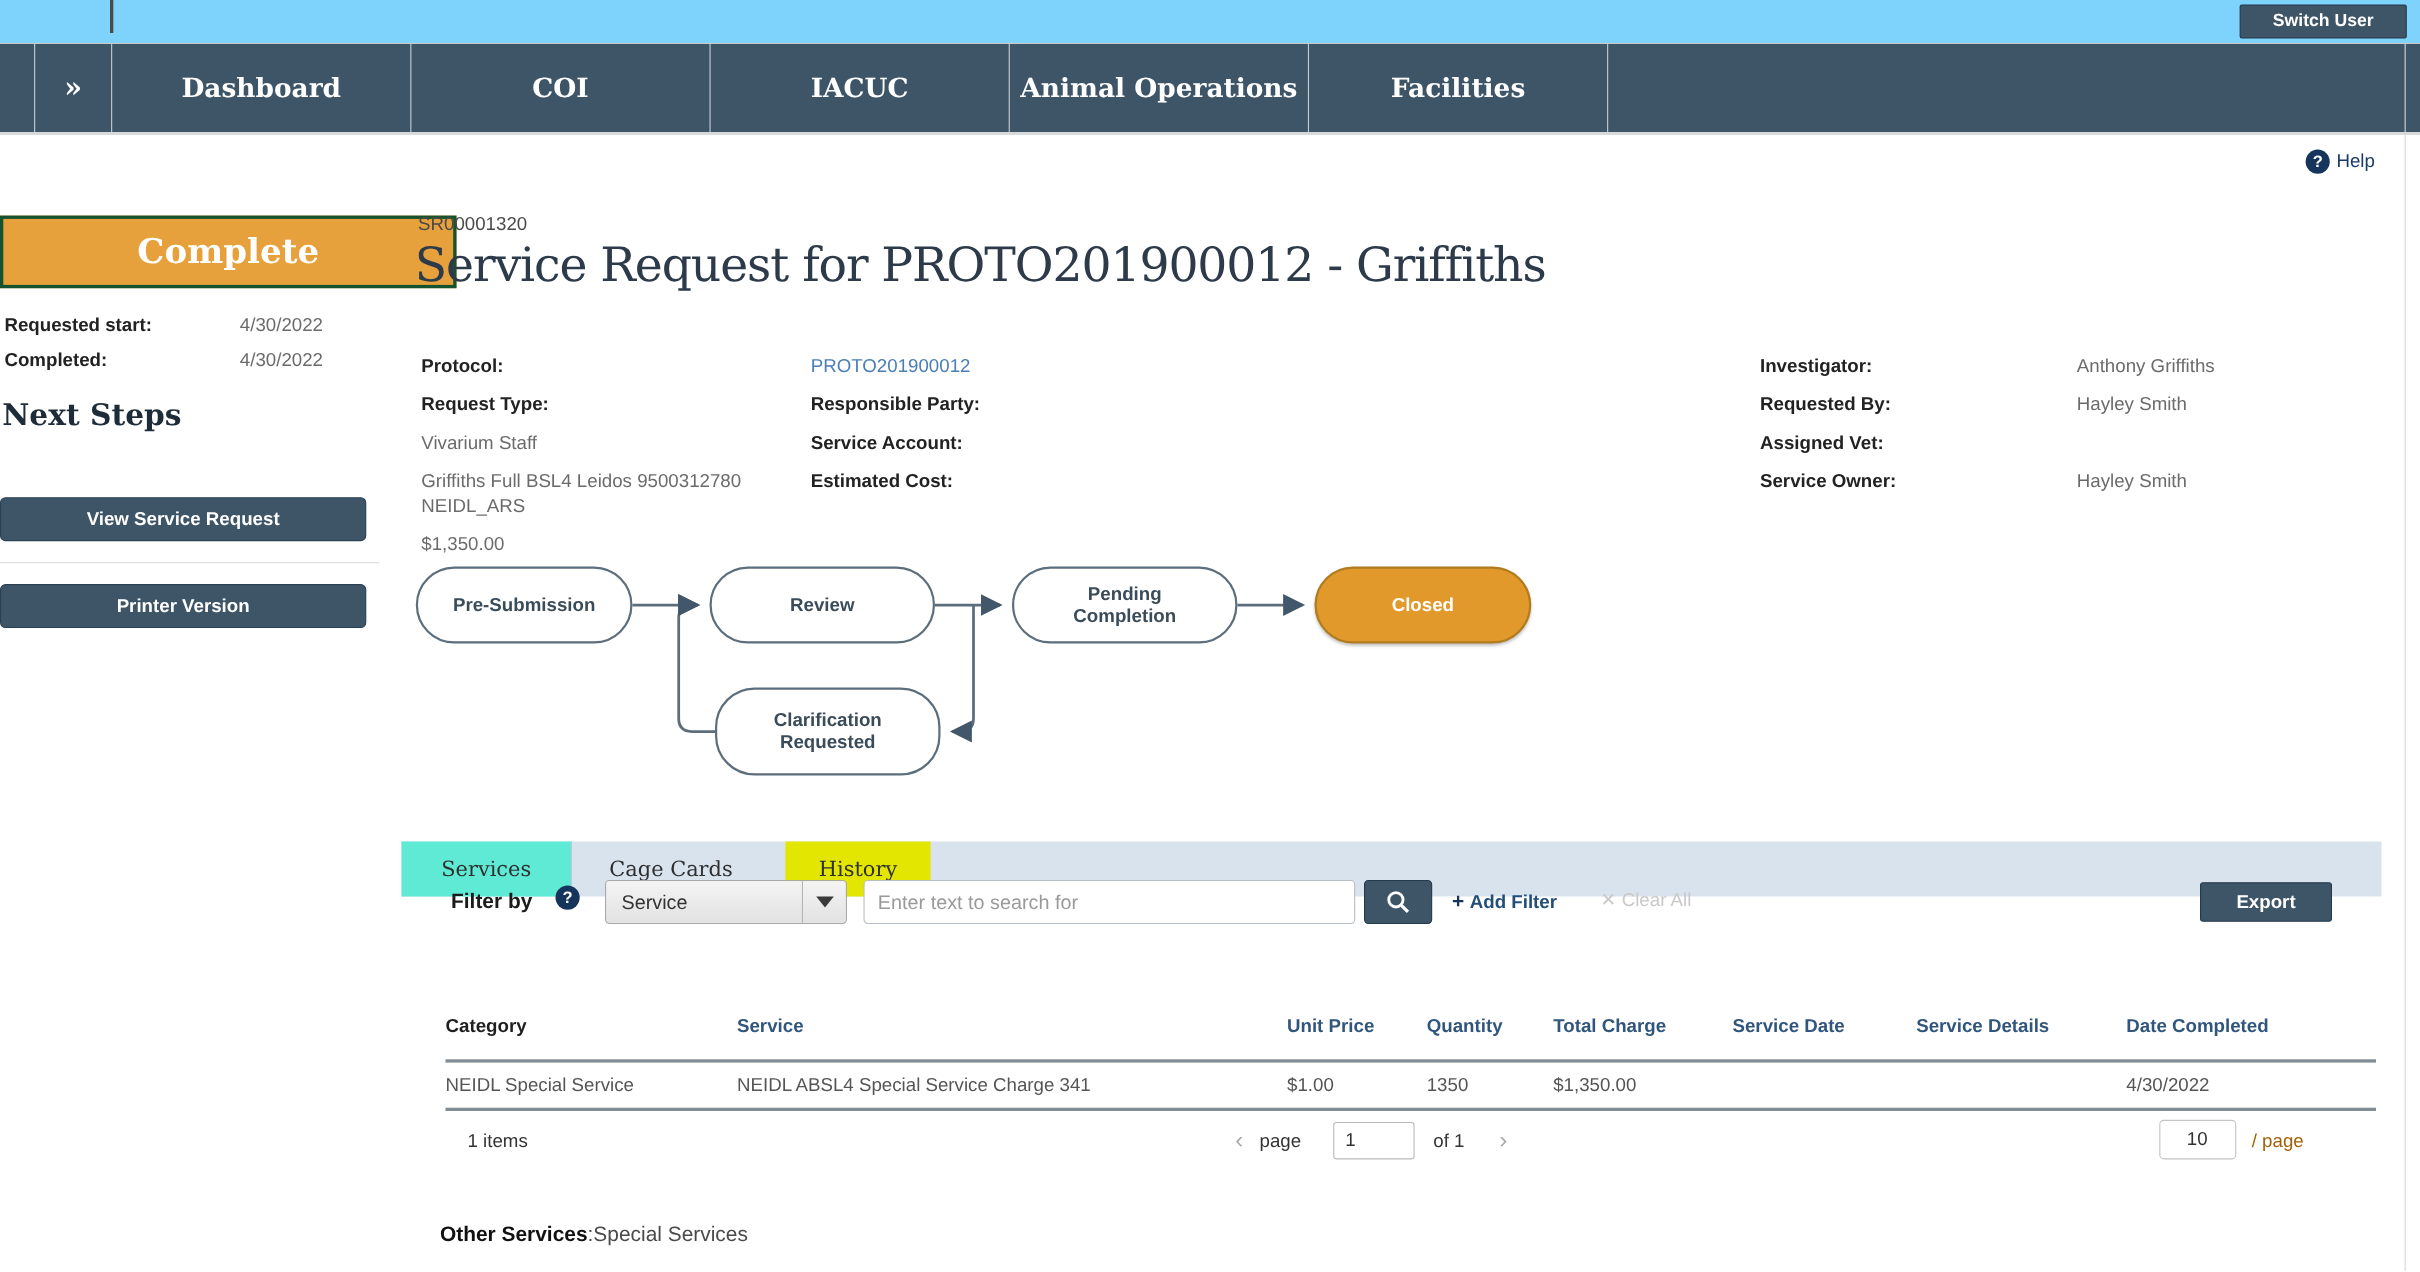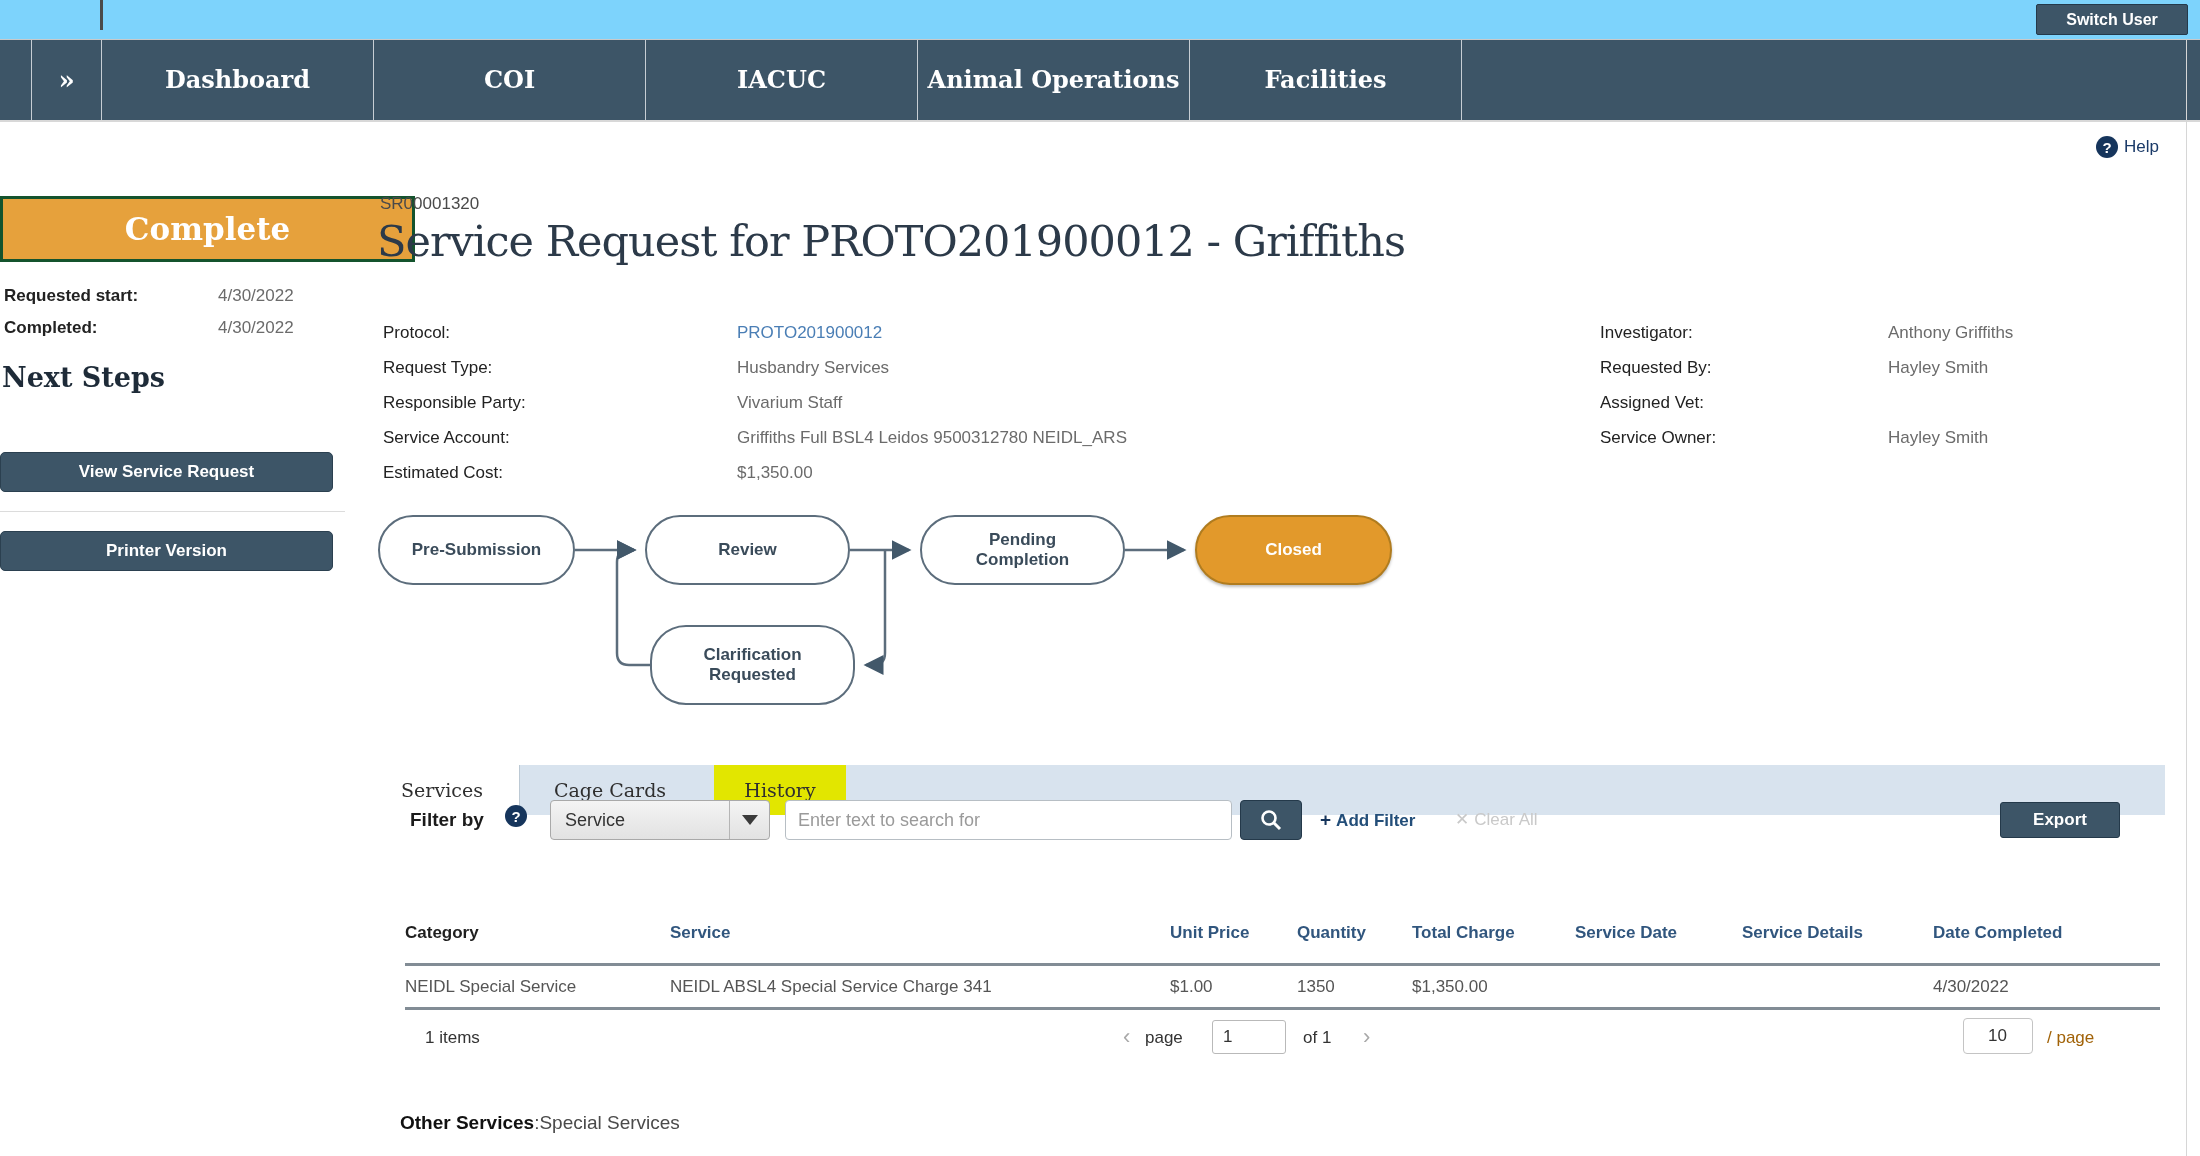--- a/index.html
+++ b/index.html
@@ -53,41 +53,41 @@
   .side-btn.b2{top:531px}
 
   
   .sr-id{position:absolute;left:380px;top:194px;font-size:17px;color:#4a4a4a}
   .title{position:absolute;left:377px;top:216px;font-family:var(--serif);font-size:43px;font-weight:normal;
     color:#2c3a49;letter-spacing:-1px;white-space:nowrap}
 
   
   .details-left{position:absolute;left:383px;top:322px;display:grid;grid-template-columns:354px 680px;row-gap:13px;font-size:17px;line-height:22px}
   .details-right{position:absolute;left:1600px;top:322px;display:grid;grid-template-columns:288px 300px;row-gap:13px;font-size:17px;line-height:22px}
-  .d-label{font-weight:normal;color:var(--lbl)}
+  .d-label{font-weight:bold;color:var(--lbl)}
   .d-value{color:#6b6b6b}
   .d-value.link{color:var(--link);cursor:pointer}
 
   
   .workflow{position:absolute;left:378px;top:505px;width:1060px;height:215px}
   .wf-svg{position:absolute;left:0;top:0}
   .pill{position:absolute;height:70px;background:#fff;border:2px solid #5c6d7c;border-radius:36px;
     display:flex;align-items:center;justify-content:center;font-size:17px;font-weight:bold;color:#3a4b5a;text-align:center}
   .pill span{max-width:150px}
   .pill.p0{left:0;top:10px;width:197px}
   .pill.p1{left:267px;top:10px;width:205px}
   .pill.p2{left:542px;top:10px;width:205px}
   .pill.p3{left:817px;top:10px;width:197px;background:#e2992b;border-color:var(--orange-dk);color:#fff;box-shadow:0 2px 3px rgba(0,0,0,.25)}
   .pill.pbranch{left:272px;top:120px;width:205px;height:80px}
 
   
   .panel{position:absolute;left:365px;top:765px;width:1800px;height:330px}
   .tabstrip{position:absolute;left:0;top:0;width:1800px;height:50px;background:var(--strip);display:flex}
   .tab{height:50px;display:flex;align-items:center;justify-content:center;font-family:var(--serif);font-size:19px;color:#2f2f2f;cursor:pointer}
-  .tab.active{width:155px;background:#ffffff;border-right:1px solid #bcc9d4}
+  .tab.active{width:155px;background:#5eead4;border-right:1px solid #bcc9d4}
   .tab.t1{width:180px}
   .tab.hl{width:132px;background:var(--yellow);margin-left:14px}
 
   
   .filter-label{position:absolute;left:45px;top:44px;font-size:19px;font-weight:bold;color:#1b1b1b}
   .filter-help{position:absolute;left:140px;top:40px;width:22px;height:22px;border-radius:50%;background:#16355c;color:#fff;
     font-size:15px;font-weight:bold;display:flex;align-items:center;justify-content:center;cursor:pointer}
   .dropdown{position:absolute;left:185px;top:35px;width:220px;height:40px;background:linear-gradient(#f4f4f4,#e2e2e2);
     border:1px solid #a9a9a9;border-radius:4px;display:flex;align-items:center;cursor:pointer}
   .dropdown .dd-text{padding-left:14px;font-size:18px;color:#333;flex:1}
@@ -168,21 +168,20 @@
   <div class="side-divider"></div>
   <button class="side-btn b2">Printer Version</button>
 
   <div class="sr-id">SR00001320</div>
   <h1 class="title">Service Request for PROTO201900012 - Griffiths</h1>
 
   <div class="details-left">
     <span class="d-label">Protocol:</span>
     <span class="d-value link">PROTO201900012</span>
     <span class="d-label">Request Type:</span>
-    <span class="d-value">Husbandry Services</span>
     <span class="d-label">Responsible Party:</span>
     <span class="d-value">Vivarium Staff</span>
     <span class="d-label">Service Account:</span>
     <span class="d-value">Griffiths Full BSL4 Leidos 9500312780 NEIDL_ARS</span>
     <span class="d-label">Estimated Cost:</span>
     <span class="d-value">$1,350.00</span>
   </div>
   <div class="details-right">
     <span class="d-label">Investigator:</span>
     <span class="d-value">Anthony Griffiths</span>

